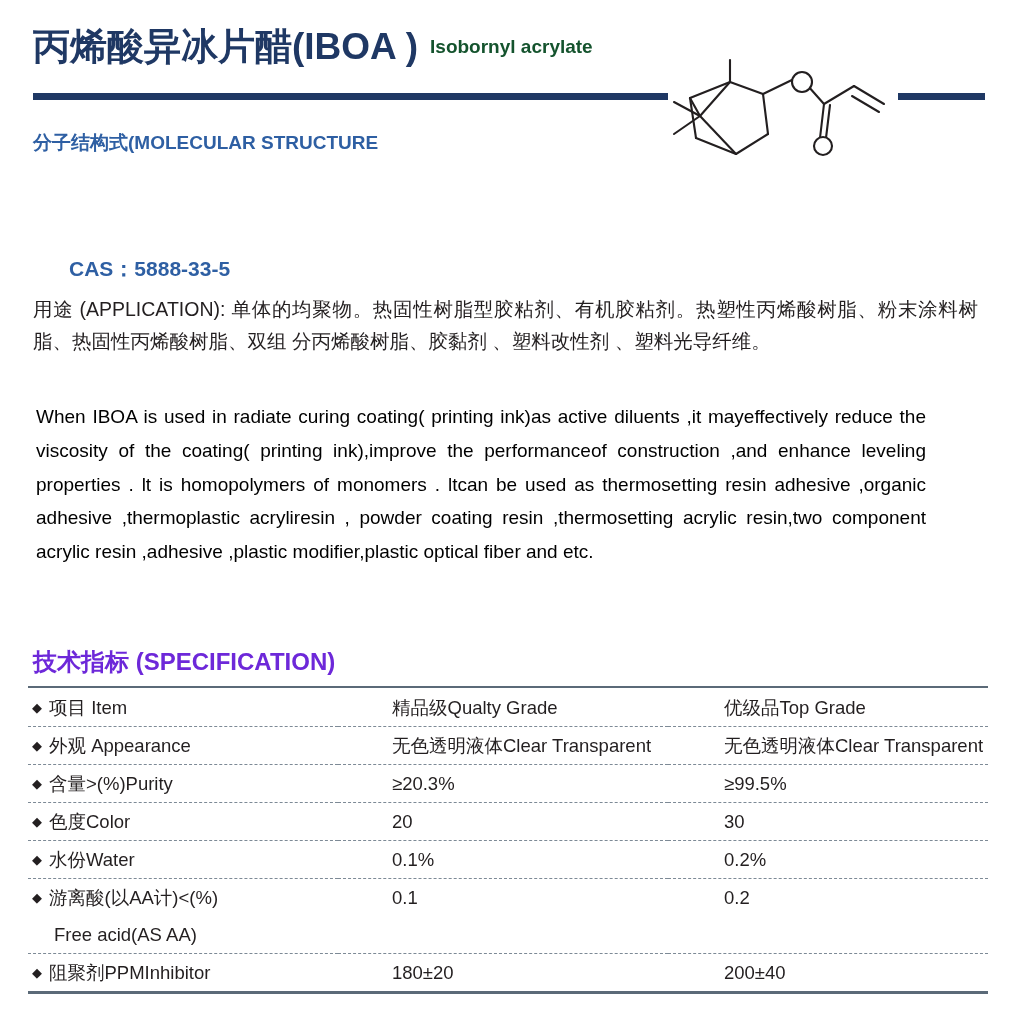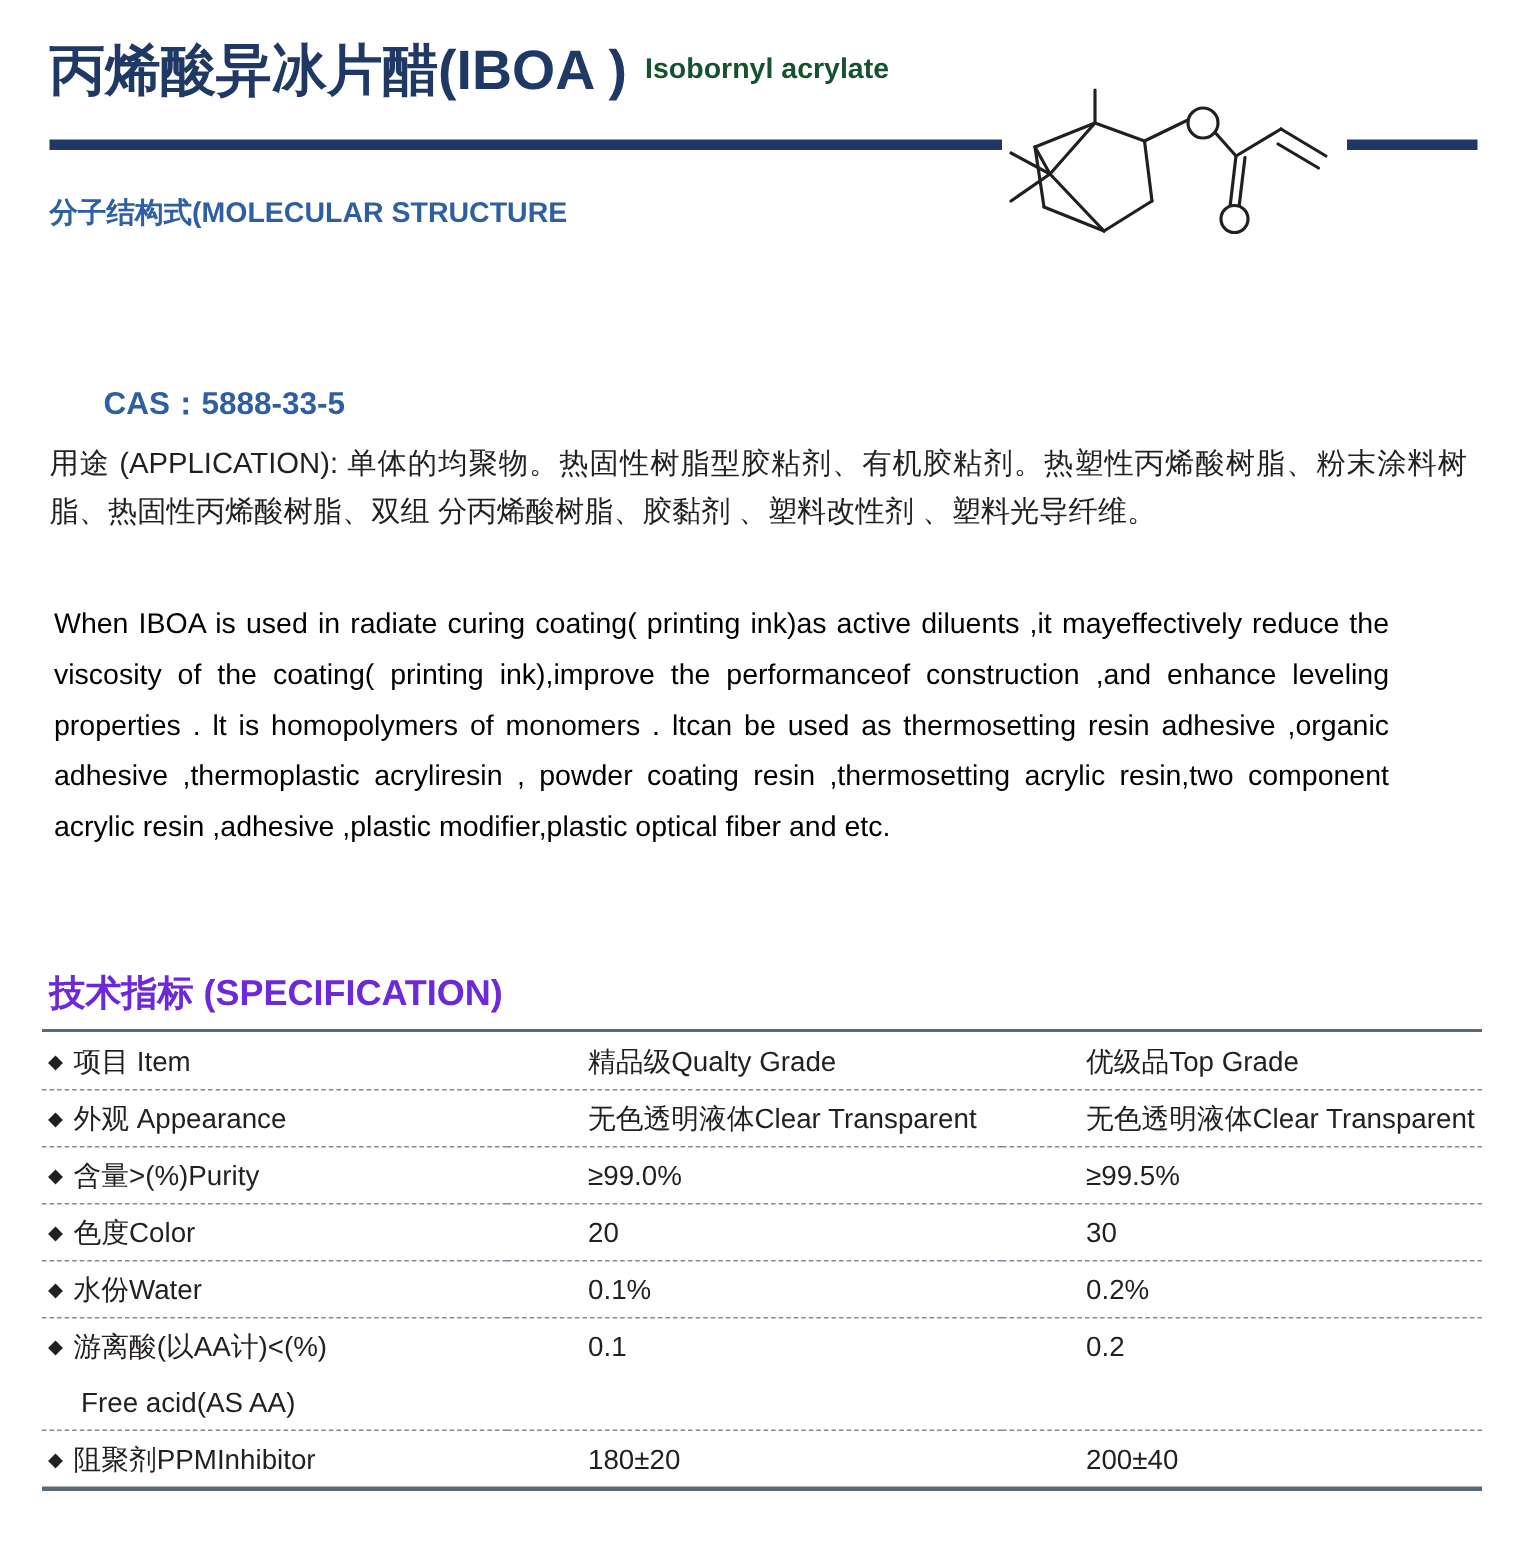--- a/index.html
+++ b/index.html
@@ -289,21 +289,21 @@
 
     <tr>
       <td>
         <div class="cell item">
           <span class="diamond">◆</span>
           <span>含量&gt;(%)Purity</span>
         </div>
       </td>
       <td>
         <div class="cell ctr-a">
-            <span>≥99.0%</span>
+            <span>≥20.3%</span>
           </div>
       </td>
       <td>
         <div class="cell ctr-b">
             <span>≥99.5%</span>
           </div>
       </td>
     </tr>
 
     <tr>

